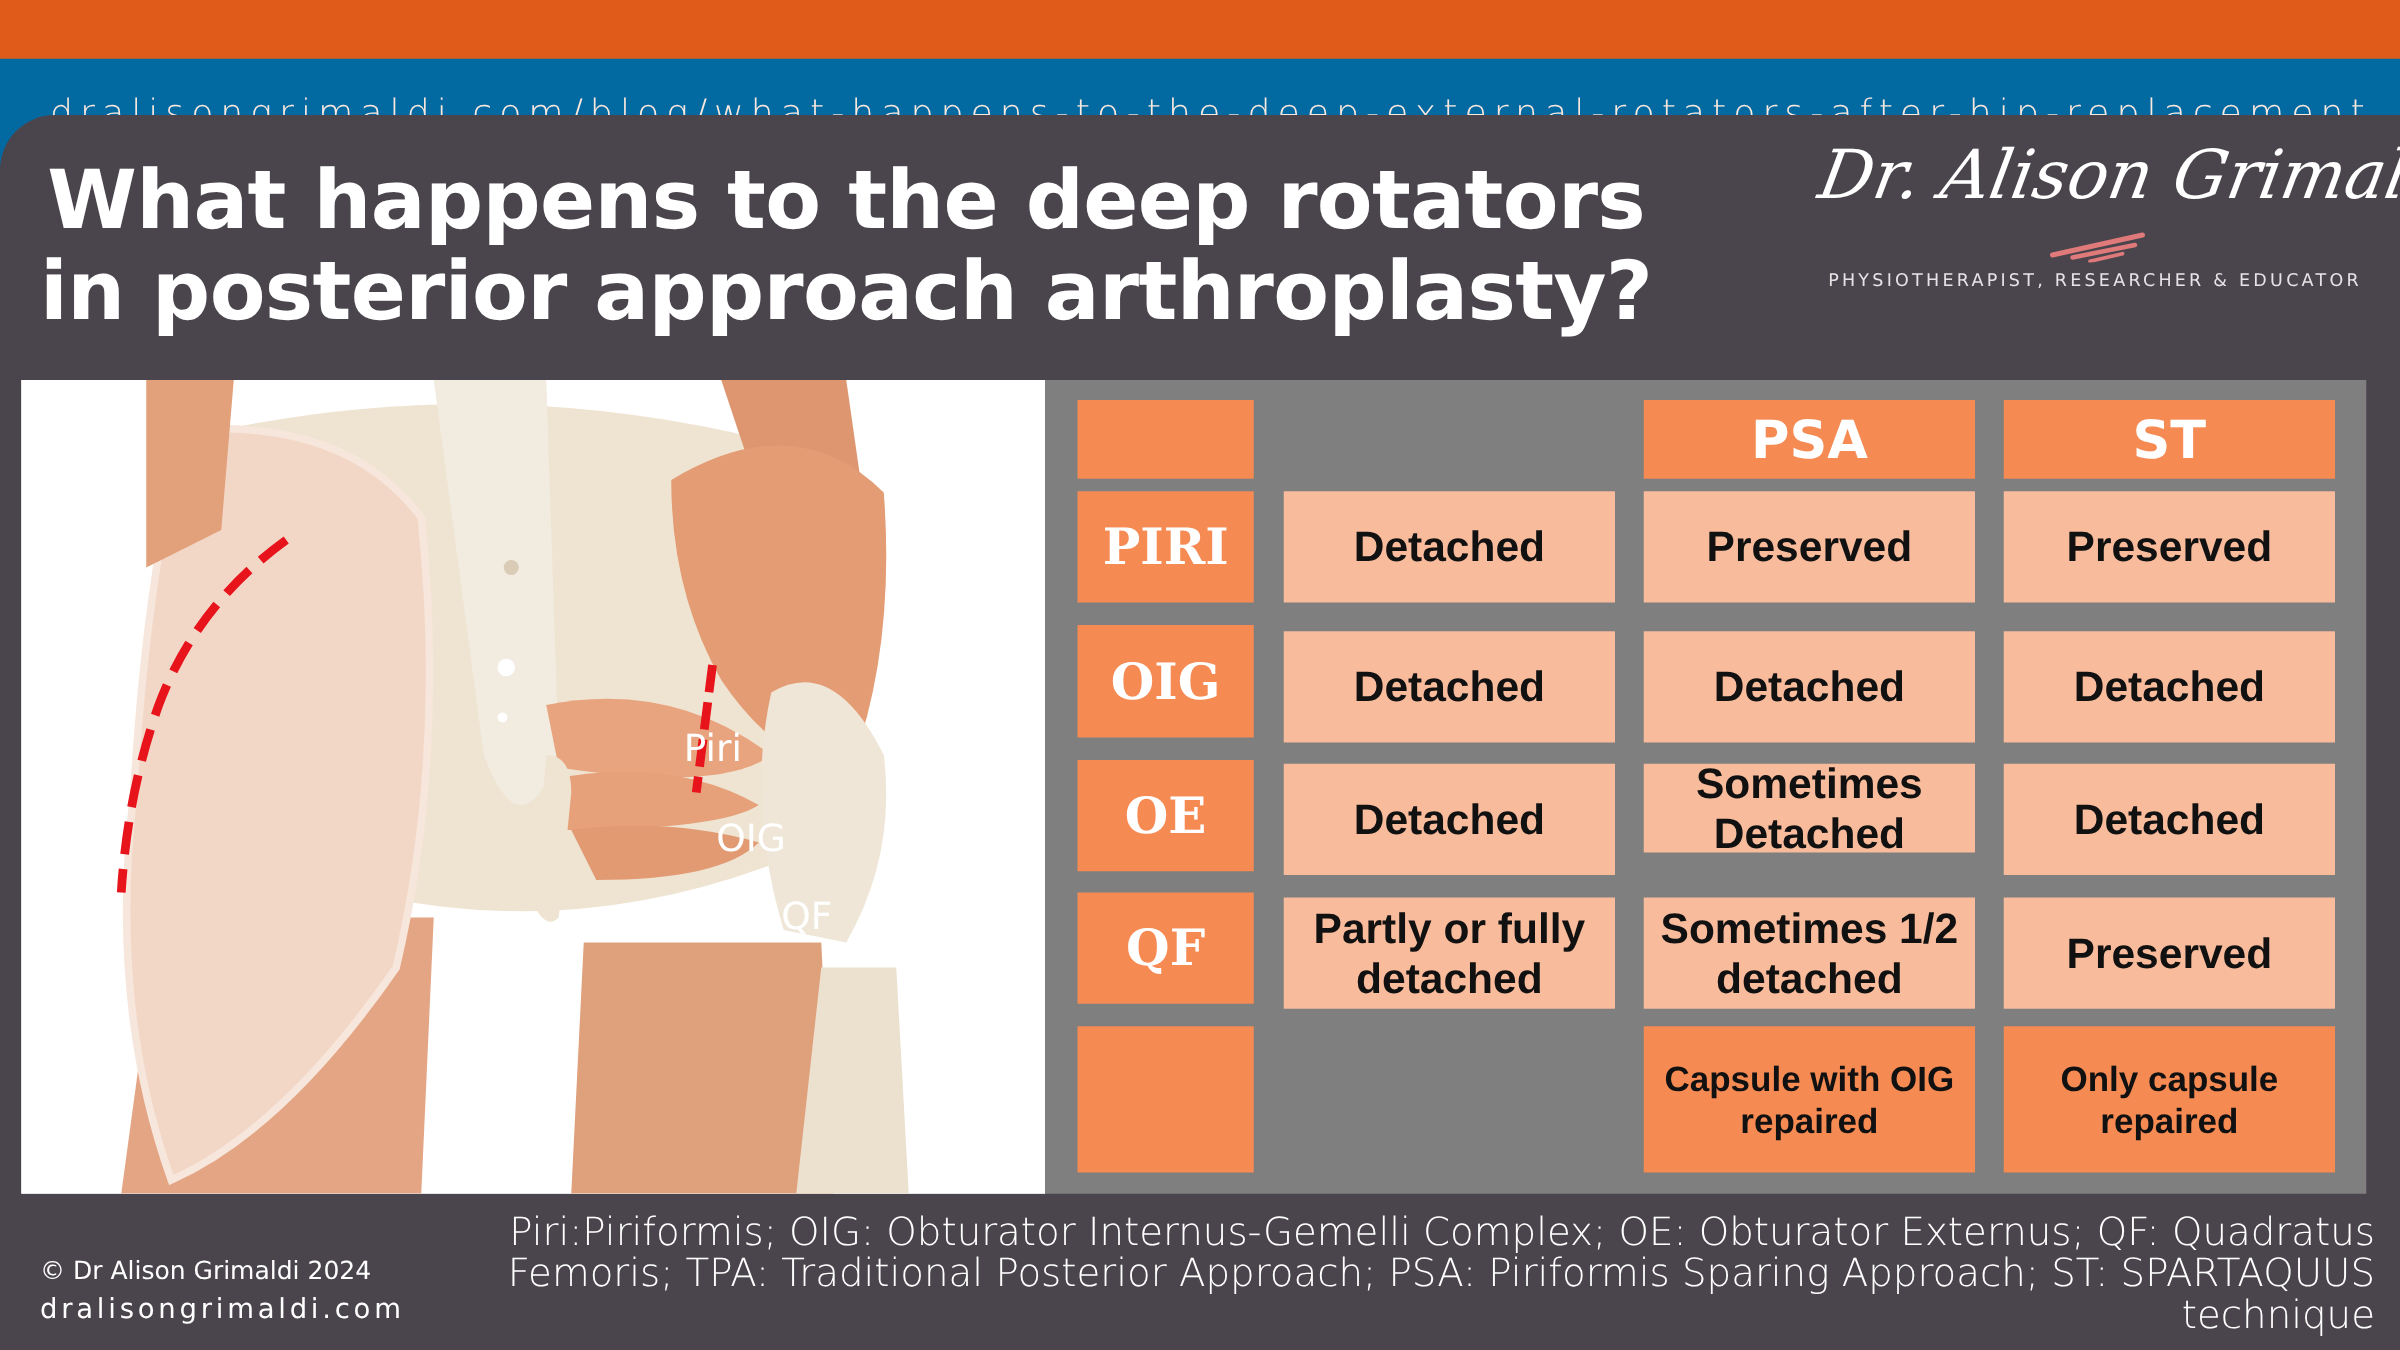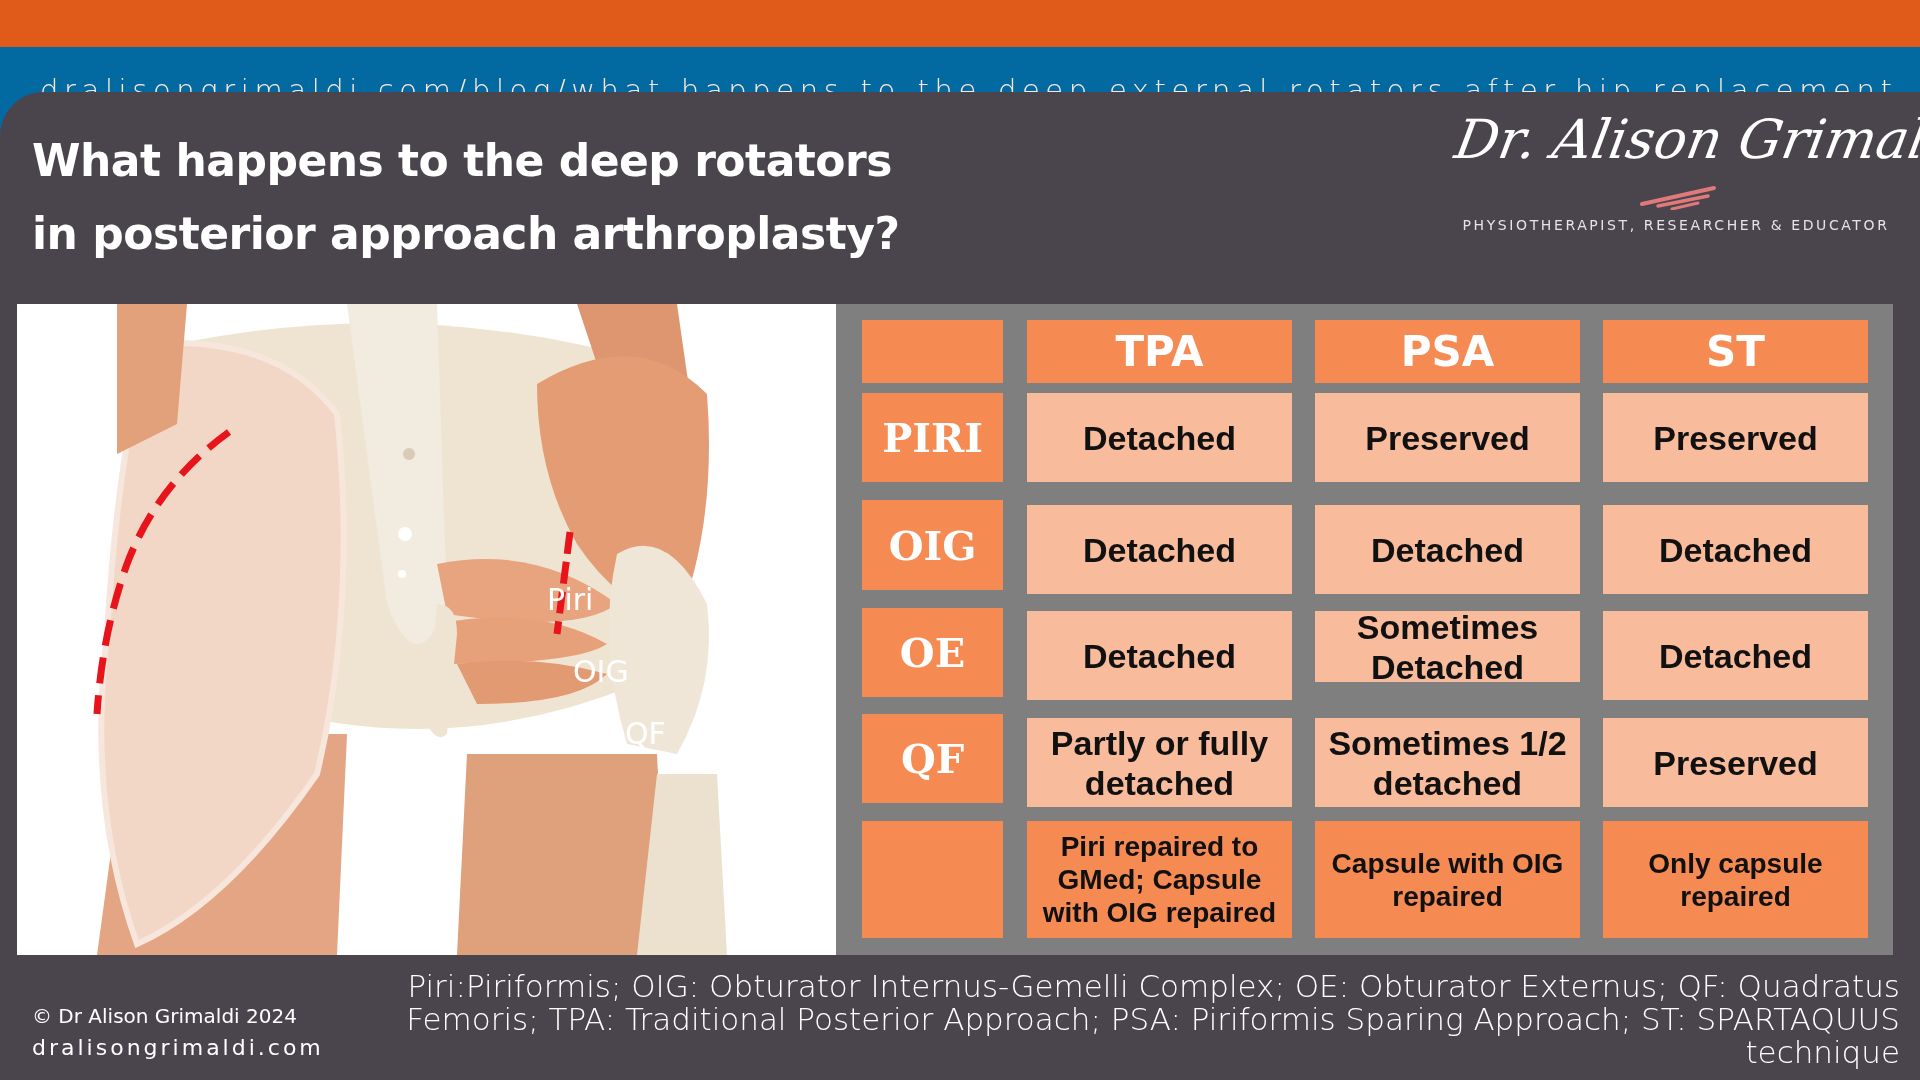--- a/index.html
+++ b/index.html
@@ -19,23 +19,24 @@
       color:#fbe9df; font-size:29px; letter-spacing:5.6px;
       font-family:"DejaVu Sans", sans-serif; font-weight:300;
       white-space:nowrap;
     }
     .panel {
       position:absolute; left:0; top:92px; width:1920px; height:988px;
       background:#4a454d; border-top-left-radius:44px;
     }
     .title {
       position:absolute; left:32px; top:124px;
-      color:#ffffff; font-weight:900; font-size:44px; line-height:73px;
+      color:#ffffff; font-weight:900; font-size:65px; line-height:73px;
       font-family:"DejaVu Sans", sans-serif; letter-spacing:-0.5px;
       white-space:nowrap;
+      text-align:center;
     }
     .title .line { display:block; }
     .brand {
       position:absolute; left:1456px; top:104px; width:440px; height:140px;
     }
     .brand-name {
       position:absolute; left:0; top:0; width:440px; text-align:center;
       color:#ffffff; font-family:"DejaVu Serif", serif; font-style:italic;
       font-size:54px; line-height:72px; white-space:nowrap; transform:skewX(-10deg);
     }
@@ -142,21 +143,20 @@
     <path d="M553 228 L540 330" fill="none" stroke="#e8141c" stroke-width="7" stroke-dasharray="22 8"></path>
   </svg>
   <span class="fig-label" style="left:530px; top:278px;">Piri</span>
   <span class="fig-label" style="left:556px; top:350px;">OIG</span>
   <span class="fig-label" style="left:608px; top:412px;">QF</span>
 </div>
 
 <div class="table-panel">
 
   <div class="cell hdr" style="left:26px; top:16px; width:141px; height:63px;"></div>
-  <div class="cell hdr" style="left:191px; top:16px; width:265px; height:63px;">TPA</div>
   <div class="cell hdr" style="left:479px; top:16px; width:265px; height:63px;">PSA</div>
   <div class="cell hdr" style="left:767px; top:16px; width:265px; height:63px;">ST</div>
 
   <div class="cell rowlbl" style="left:26px; top:89px; width:141px; height:89px;">PIRI</div>
   <div class="cell data" style="left:191px; top:89px; width:265px; height:89px;">Detached</div>
   <div class="cell data" style="left:479px; top:89px; width:265px; height:89px;">Preserved</div>
   <div class="cell data" style="left:767px; top:89px; width:265px; height:89px;">Preserved</div>
 
   <div class="cell rowlbl" style="left:26px; top:196px; width:141px; height:90px;">OIG</div>
   <div class="cell data" style="left:191px; top:201px; width:265px; height:89px;">Detached</div>
@@ -167,21 +167,20 @@
   <div class="cell data" style="left:191px; top:307px; width:265px; height:89px;">Detached</div>
   <div class="cell data" style="left:479px; top:307px; width:265px; height:71px;">Sometimes Detached</div>
   <div class="cell data" style="left:767px; top:307px; width:265px; height:89px;">Detached</div>
 
   <div class="cell rowlbl" style="left:26px; top:410px; width:141px; height:89px;">QF</div>
   <div class="cell data" style="left:191px; top:414px; width:265px; height:89px;">Partly or fully detached</div>
   <div class="cell data" style="left:479px; top:414px; width:265px; height:89px;">Sometimes 1/2 detached</div>
   <div class="cell data" style="left:767px; top:414px; width:265px; height:89px;">Preserved</div>
 
   <div class="cell rowlbl" style="left:26px; top:517px; width:141px; height:117px;"></div>
-  <div class="cell repair" style="left:191px; top:517px; width:265px; height:117px;">Piri repaired to GMed; Capsule with OIG repaired</div>
   <div class="cell repair" style="left:479px; top:517px; width:265px; height:117px;">Capsule with OIG repaired</div>
   <div class="cell repair" style="left:767px; top:517px; width:265px; height:117px;">Only capsule repaired</div>
 </div>
 
 <div class="footer-left">
   <span class="copyright">© Dr Alison Grimaldi 2024</span>
   <span class="footer-url">dralisongrimaldi.com</span>
 </div>
 
 <div class="legend">Piri:Piriformis; OIG: Obturator Internus-Gemelli Complex; OE: Obturator Externus; QF: Quadratus Femoris; TPA: Traditional Posterior Approach; PSA: Piriformis Sparing Approach; ST: SPARTAQUUS technique</div>

